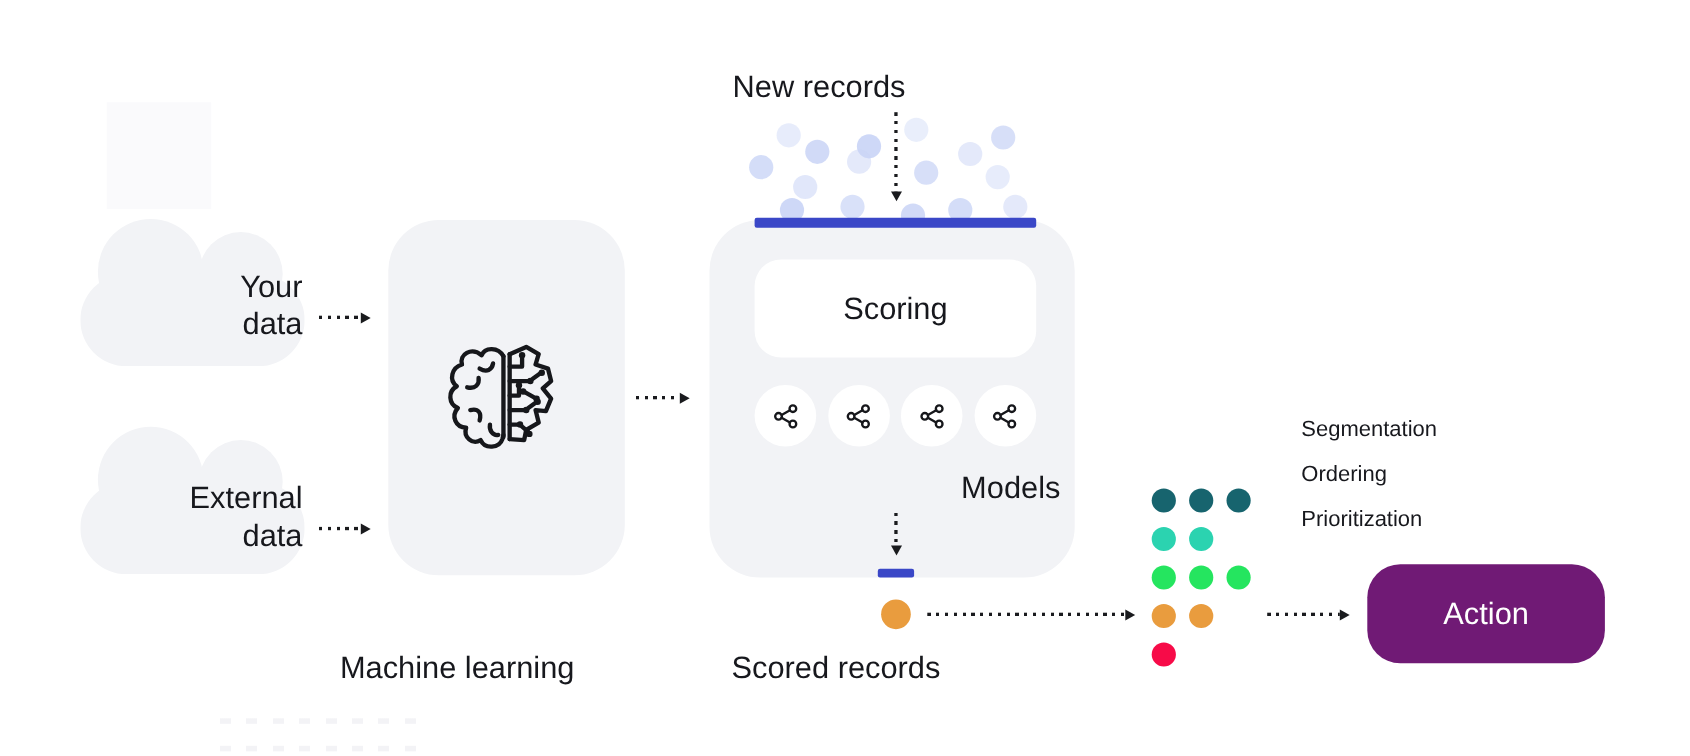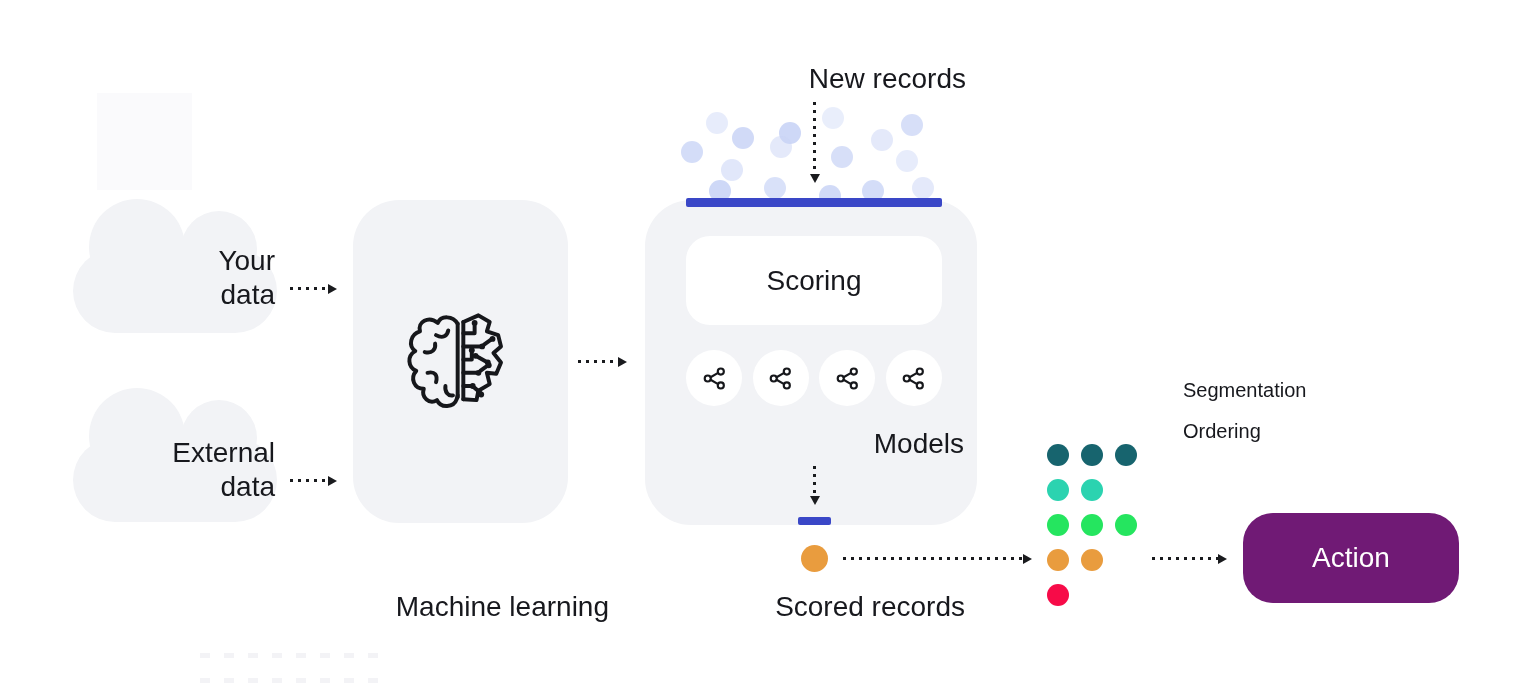--- a/index.html
+++ b/index.html
@@ -9,21 +9,21 @@
     --arrow:#1A1B1E;
     --scatter-dot:#C9D4F6;
     --white:#FFFFFF;
   }
   *{box-sizing:border-box;margin:0;padding:0;}
   html,body{background:#fff;}
   body{font-family:"Liberation Sans","DejaVu Sans",sans-serif;color:var(--text-dark);}
   .canvas{position:relative;width:1536px;height:687px;background:#fff;overflow:hidden;}
 
   .label{position:absolute;font-size:28px;line-height:34px;color:var(--text-dark);white-space:pre-line;}
-  .centered{text-align:right;}
+  .centered{text-align:left;}
 
   
   .decor-square{position:absolute;left:97px;top:93px;width:95px;height:97px;background:#FAFAFC;}
   .decor-dashes{position:absolute;left:200px;width:190px;height:5px;
     background:repeating-linear-gradient(90deg,#F3F3F6 0 10px,transparent 10px 24px);}
 
   
   .cloud{position:absolute;width:204px;height:136px;}
   .cloud svg{position:absolute;left:0;top:0;}
   .cloud .label{position:absolute;left:2px;top:47px;width:200px;text-align:right;}
@@ -256,20 +256,21 @@
         <div class="grid-dot" style="background: rgb(233, 156, 62);"></div>
         <div class="grid-dot" style="background: rgb(233, 156, 62);"></div>
       </div>
       <div class="grid-row">
         <div class="grid-dot" style="background: rgb(247, 11, 72);"></div>
       </div>
     </div>
   <div class="result-labels">
       <div class="result-label">Segmentation</div>
       <div class="result-label">Ordering</div>
+      <div class="result-label">Prioritization</div>
     </div>
 
   <div class="arrow-h" style="left:1152px;top:557px;width:66px"></div>
 
   <div class="action-button" style="background: #701a75;">
     <span>Action</span>
   </div>
 
 </div>
 

